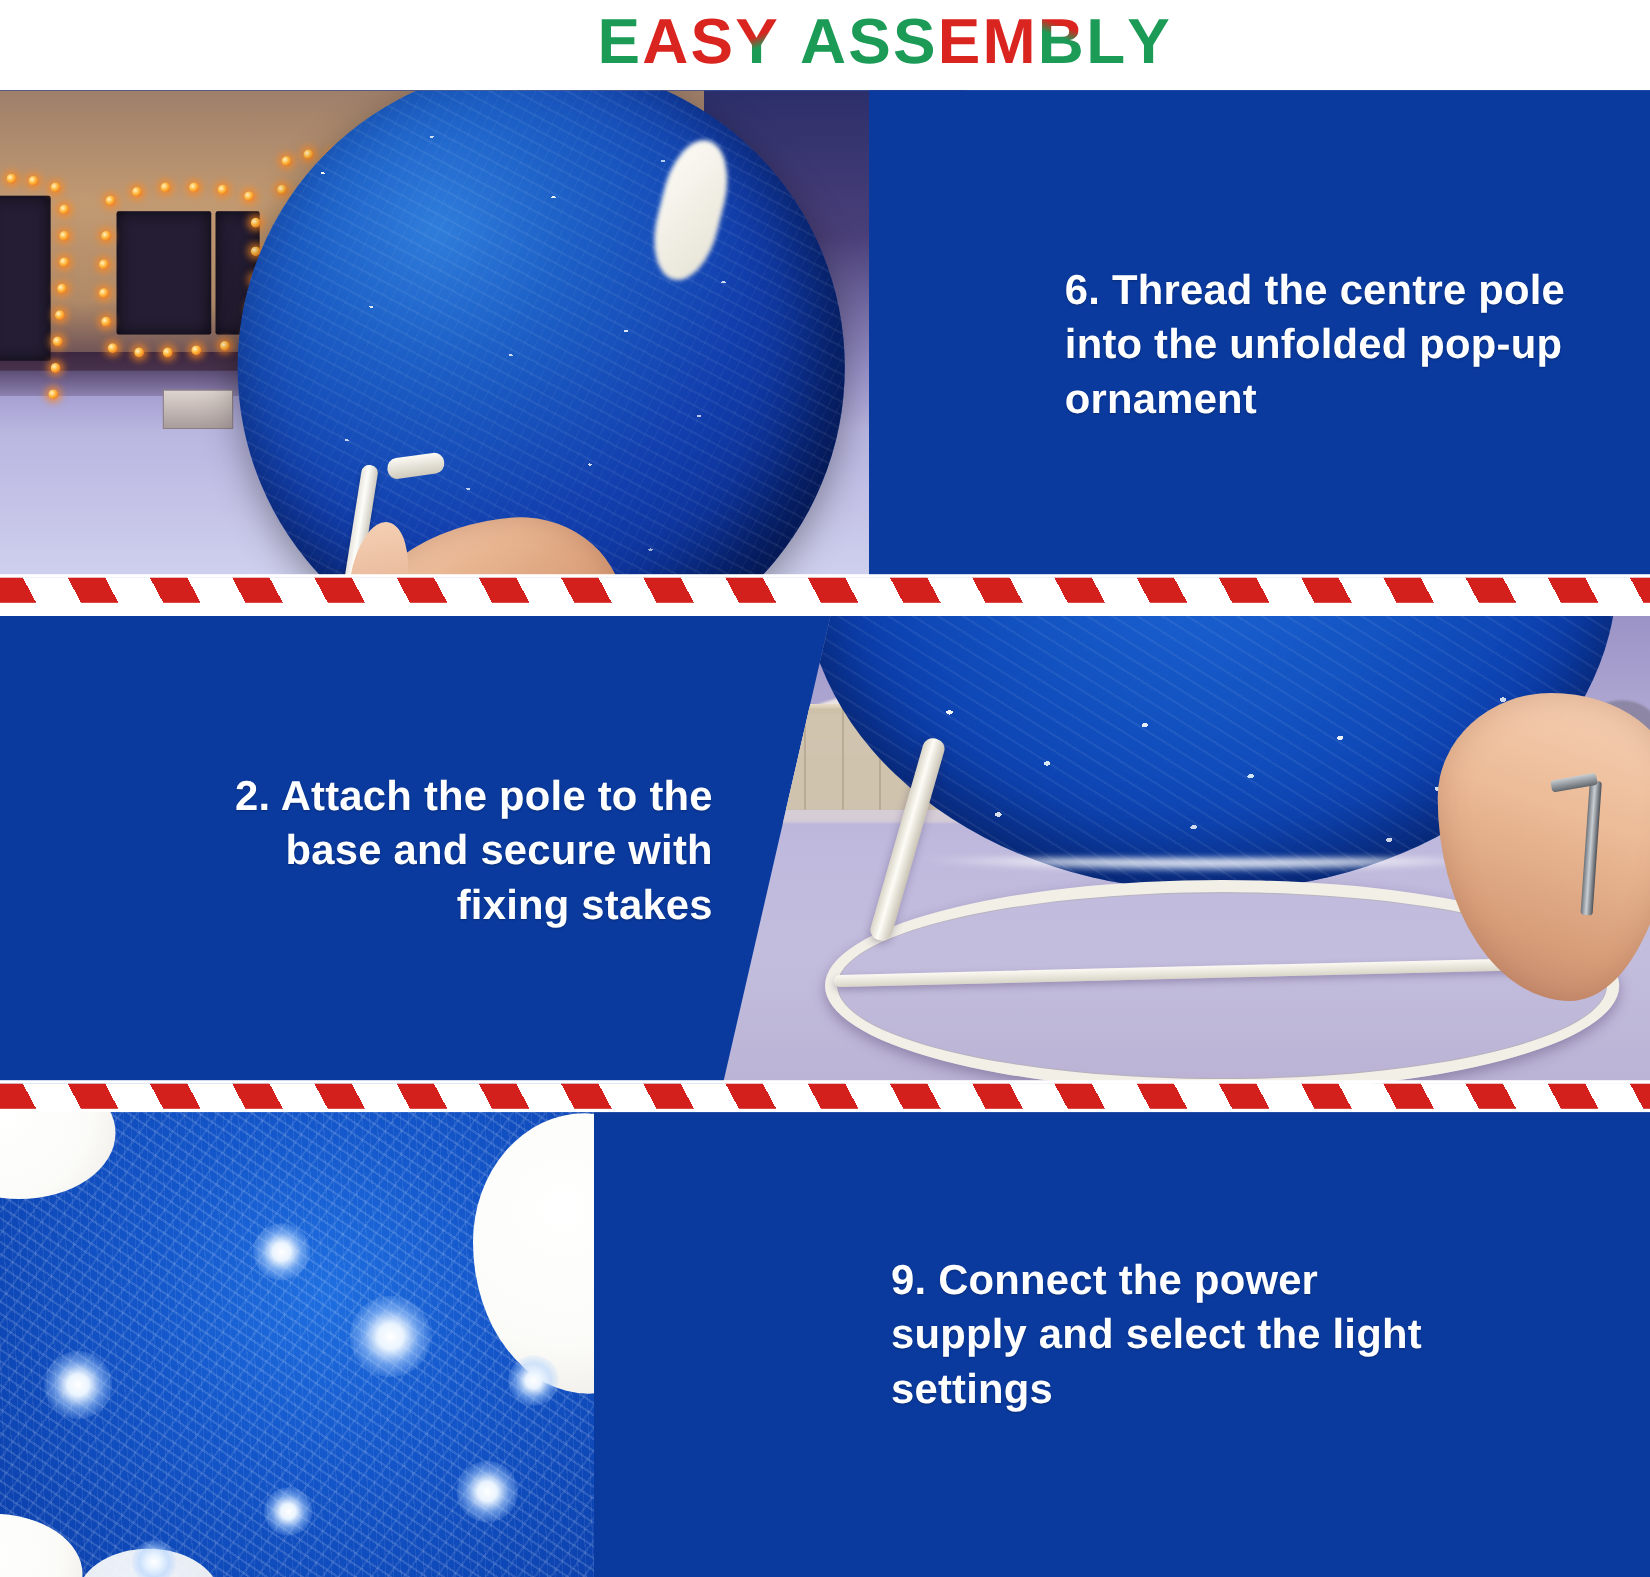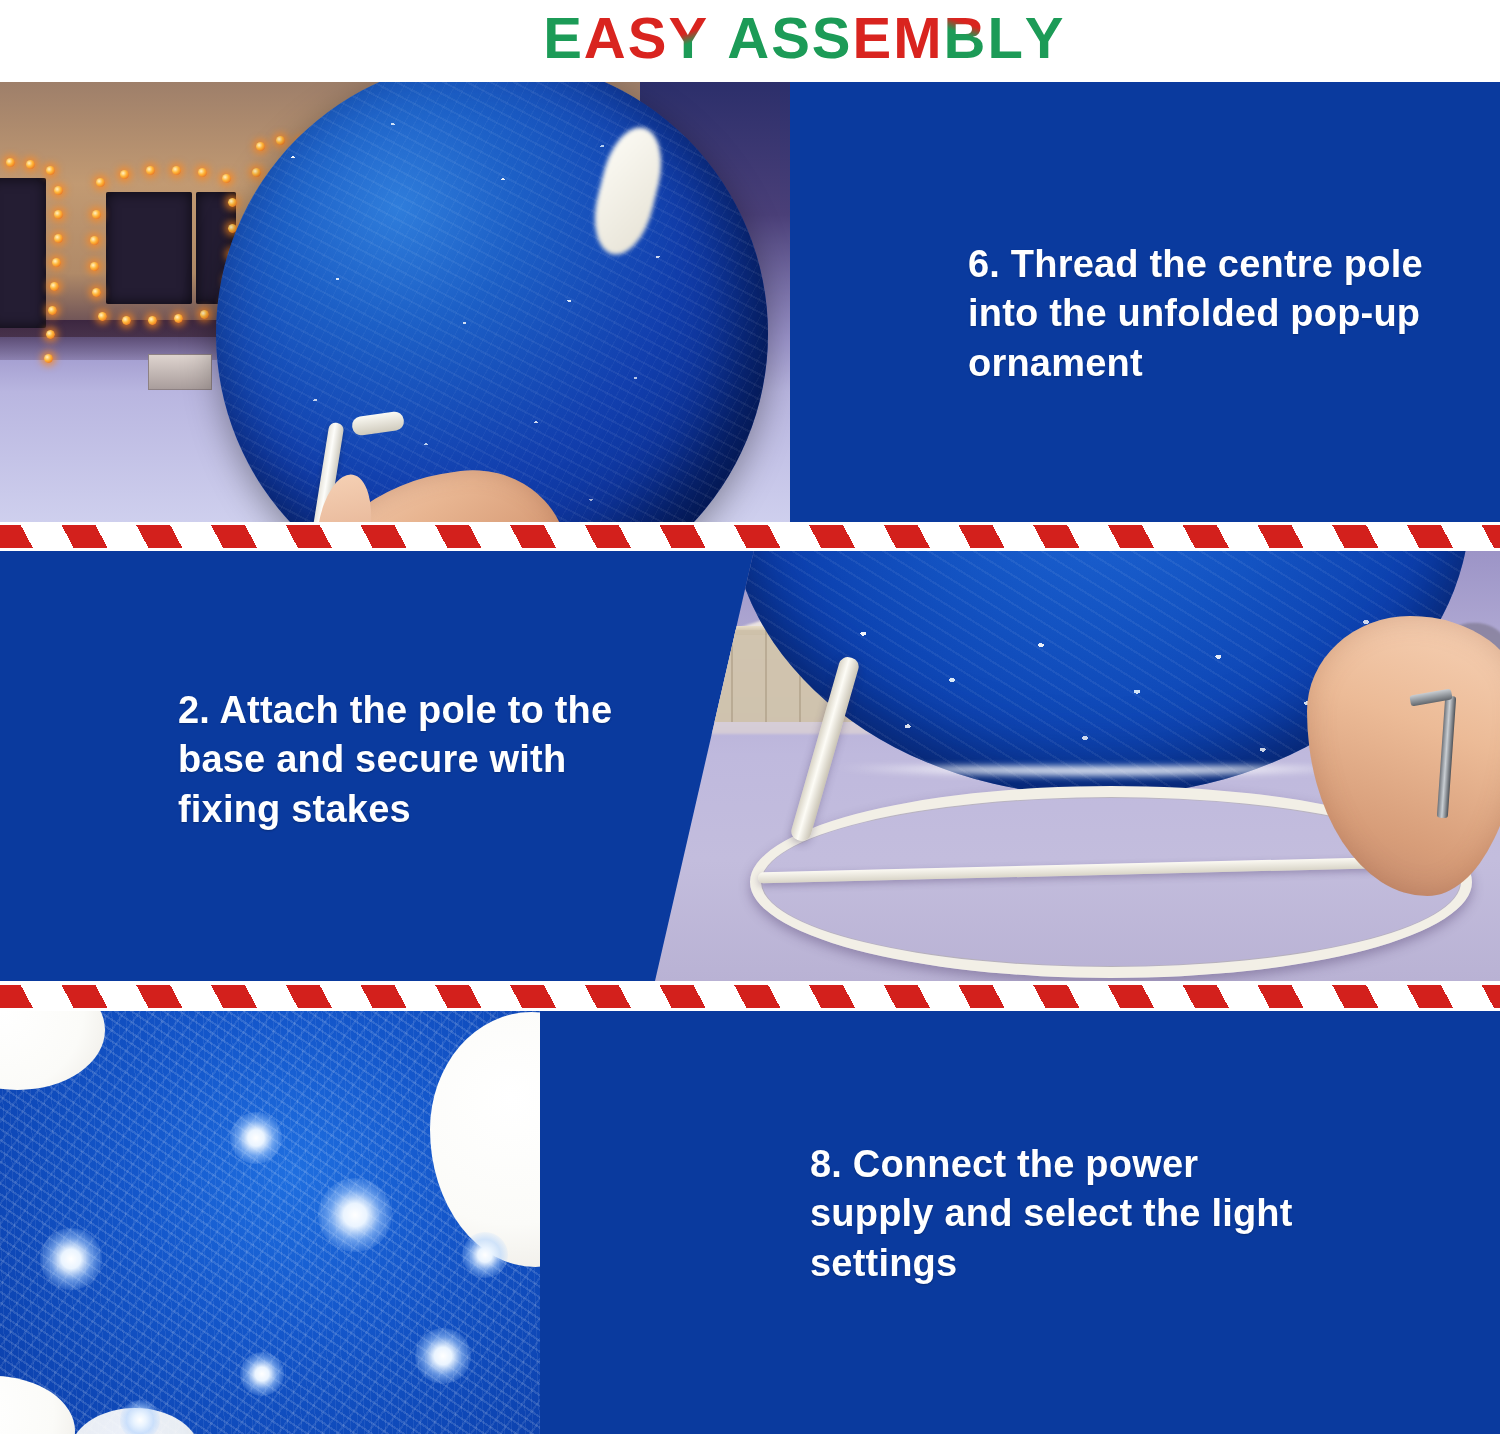--- a/index.html
+++ b/index.html
@@ -36,21 +36,21 @@
   }
   .hl-split2{
     background:linear-gradient(200deg,#d9241f 0%,#d9241f 30%,#1c9b57 46%,#1c9b57 100%);
     -webkit-background-clip:text;background-clip:text;
     color:transparent;
   }
 
   
   .band{position:absolute;left:0;width:1500px;overflow:hidden;background:#0a3a9e;}
   #band1{top:82px;height:443px;}
-  #band2{top:546px;height:435px;}
+  #band2{top:560px;height:435px;text-align:right;}
   #band3{top:1000px;height:434px;}
 
   
   .stripe{
     position:absolute;left:0;width:1500px;height:25px;
     background-color:#ffffff;
     background-image:repeating-linear-gradient(
         62deg,
         #d3201c 0px, #d3201c 30px,
         #ffffff 30px, #ffffff 66px);
@@ -458,17 +458,17 @@
       <div class="led" id="led2"></div>
       <div class="led" id="led3"></div>
       <div class="led" id="led4"></div>
       <div class="led" id="led5"></div>
       <div class="led" id="led6"></div>
       <div class="led" id="led7"></div>
       <div class="led" id="led8"></div>
     </div>
 
     <div class="textpane" id="textpane3">
-      <div class="step-text" id="text3">8. Connect the power supply and select the light settings</div>
+      <div class="step-text" id="text3">9. Connect the power supply and select the light settings</div>
     </div>
   </div>
 
 </div>
 
 </body></html>

